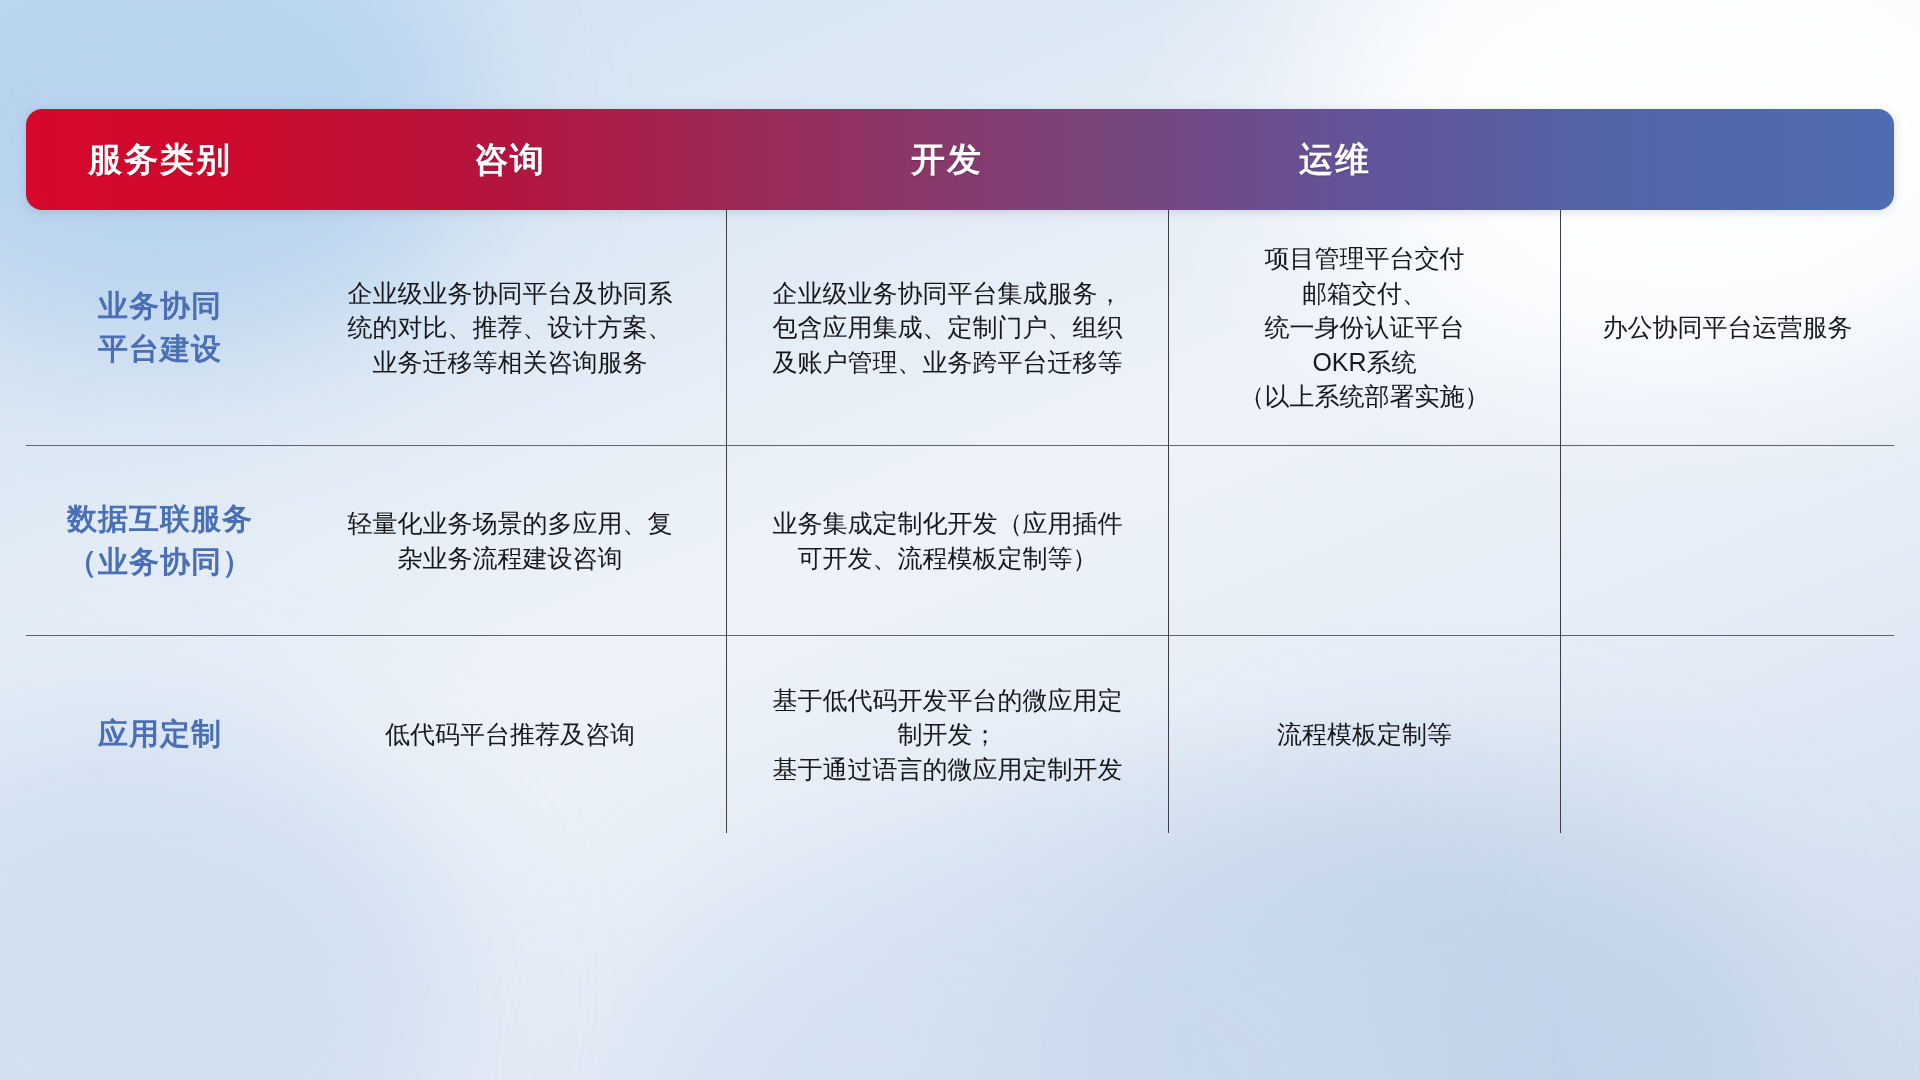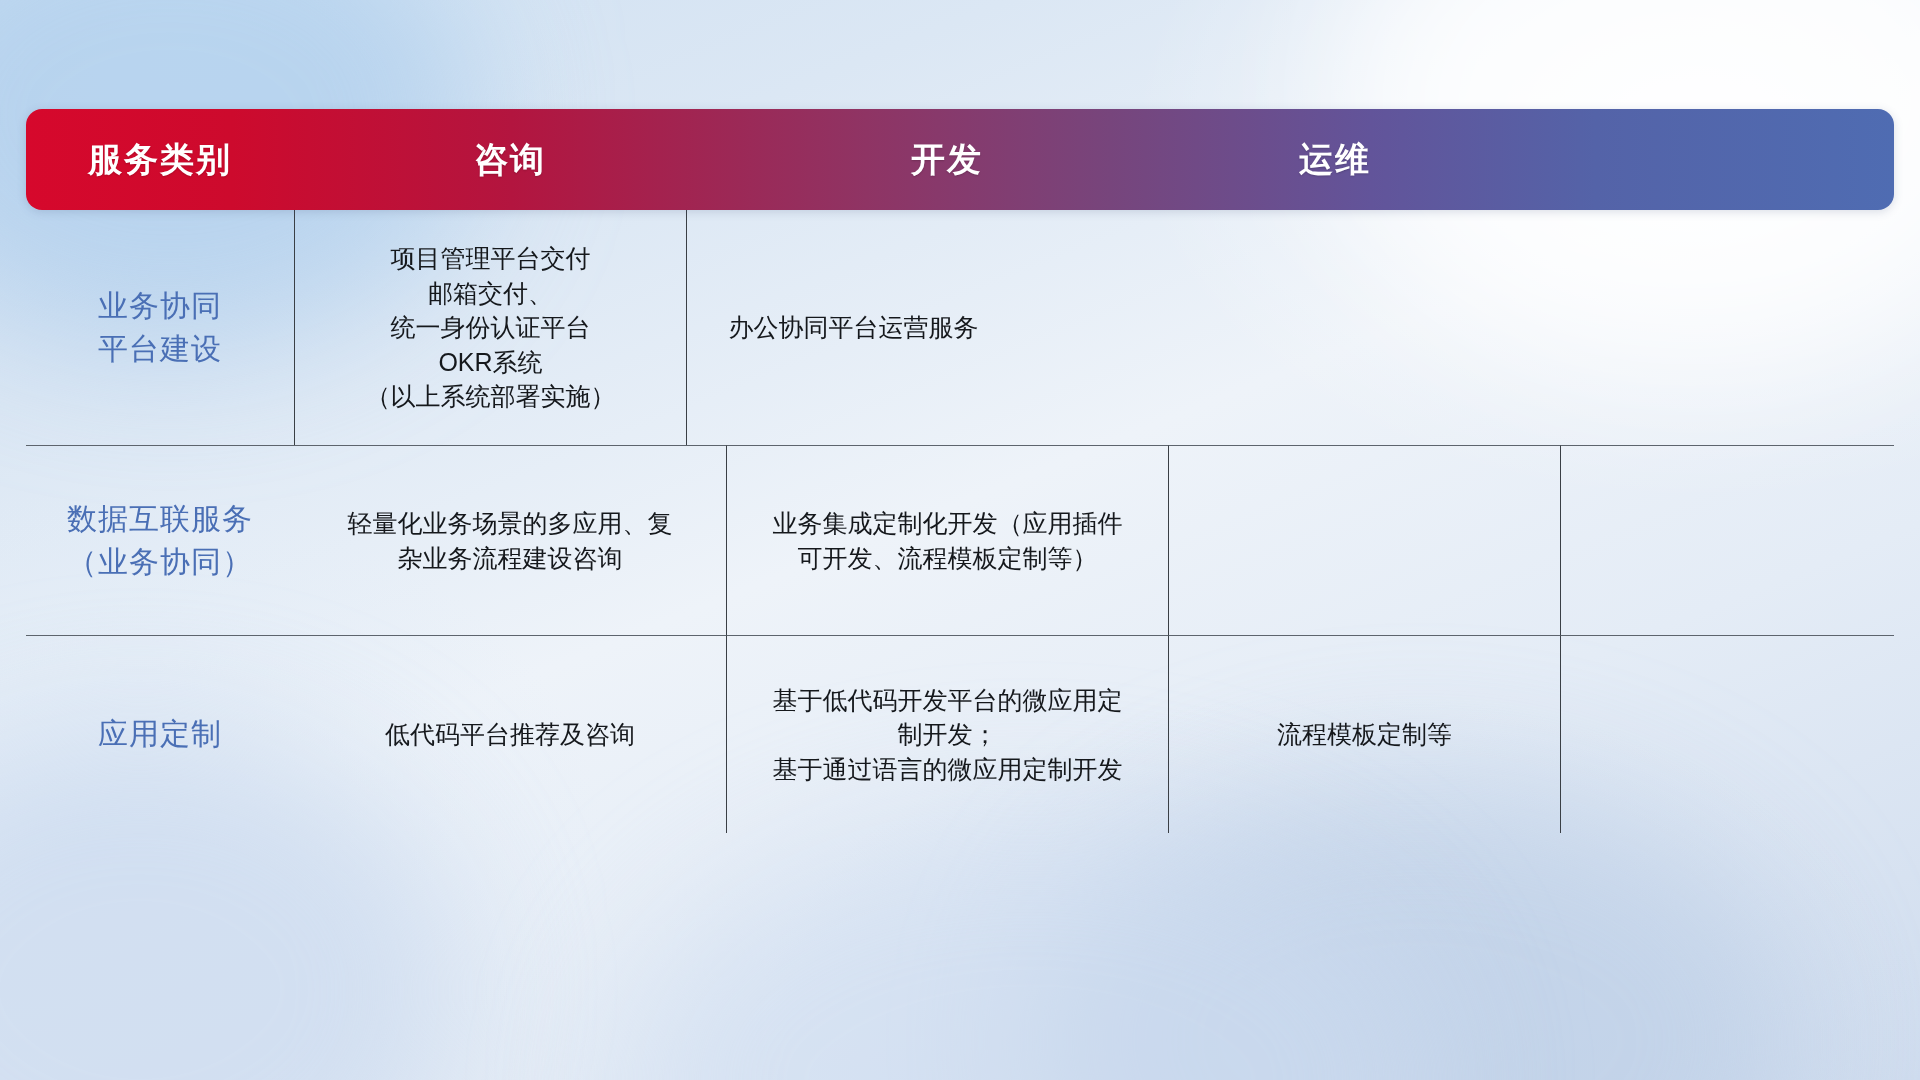--- a/index.html
+++ b/index.html
@@ -105,21 +105,21 @@
     padding: 6px 10px;
     font-size: 25px;
     line-height: 1.38;
     color: #15181c;
     text-align: center;
     white-space: pre-line;
   }
 
   .cell-label {
     color: #4a6fb5;
-    font-weight: normal;
+    font-weight: bold;
     font-size: 30px;
     letter-spacing: 1px;
     line-height: 1.42;
   }
 
   
   .vline-left { border-left: 1.5px solid #3a3f45; }
   .hline-top { border-top: 1.5px solid #5d646d; }
 </style>
 </head>
@@ -139,20 +139,26 @@
       <div class="hcell c1">咨询</div>
       <div class="hcell c2">开发</div>
       <div class="hcell c4">运维</div>
     </div>
 
     <div id="body-rows">
 
       <div class="row row-1">
         <div class="cell cell-label c0">业务协同
 平台建设</div>
+        <div class="cell c1">企业级业务协同平台及协同系
+统的对比、推荐、设计方案、
+业务迁移等相关咨询服务</div>
+        <div class="cell c2 vline-left">企业级业务协同平台集成服务，
+包含应用集成、定制门户、组织
+及账户管理、业务跨平台迁移等</div>
         <div class="cell c3 vline-left">项目管理平台交付
 邮箱交付、
 统一身份认证平台
 OKR系统
 （以上系统部署实施）</div>
         <div class="cell c4 vline-left">办公协同平台运营服务</div>
       </div>
 
       <div class="row row-2">
         <div class="cell cell-label c0 hline-top">数据互联服务

